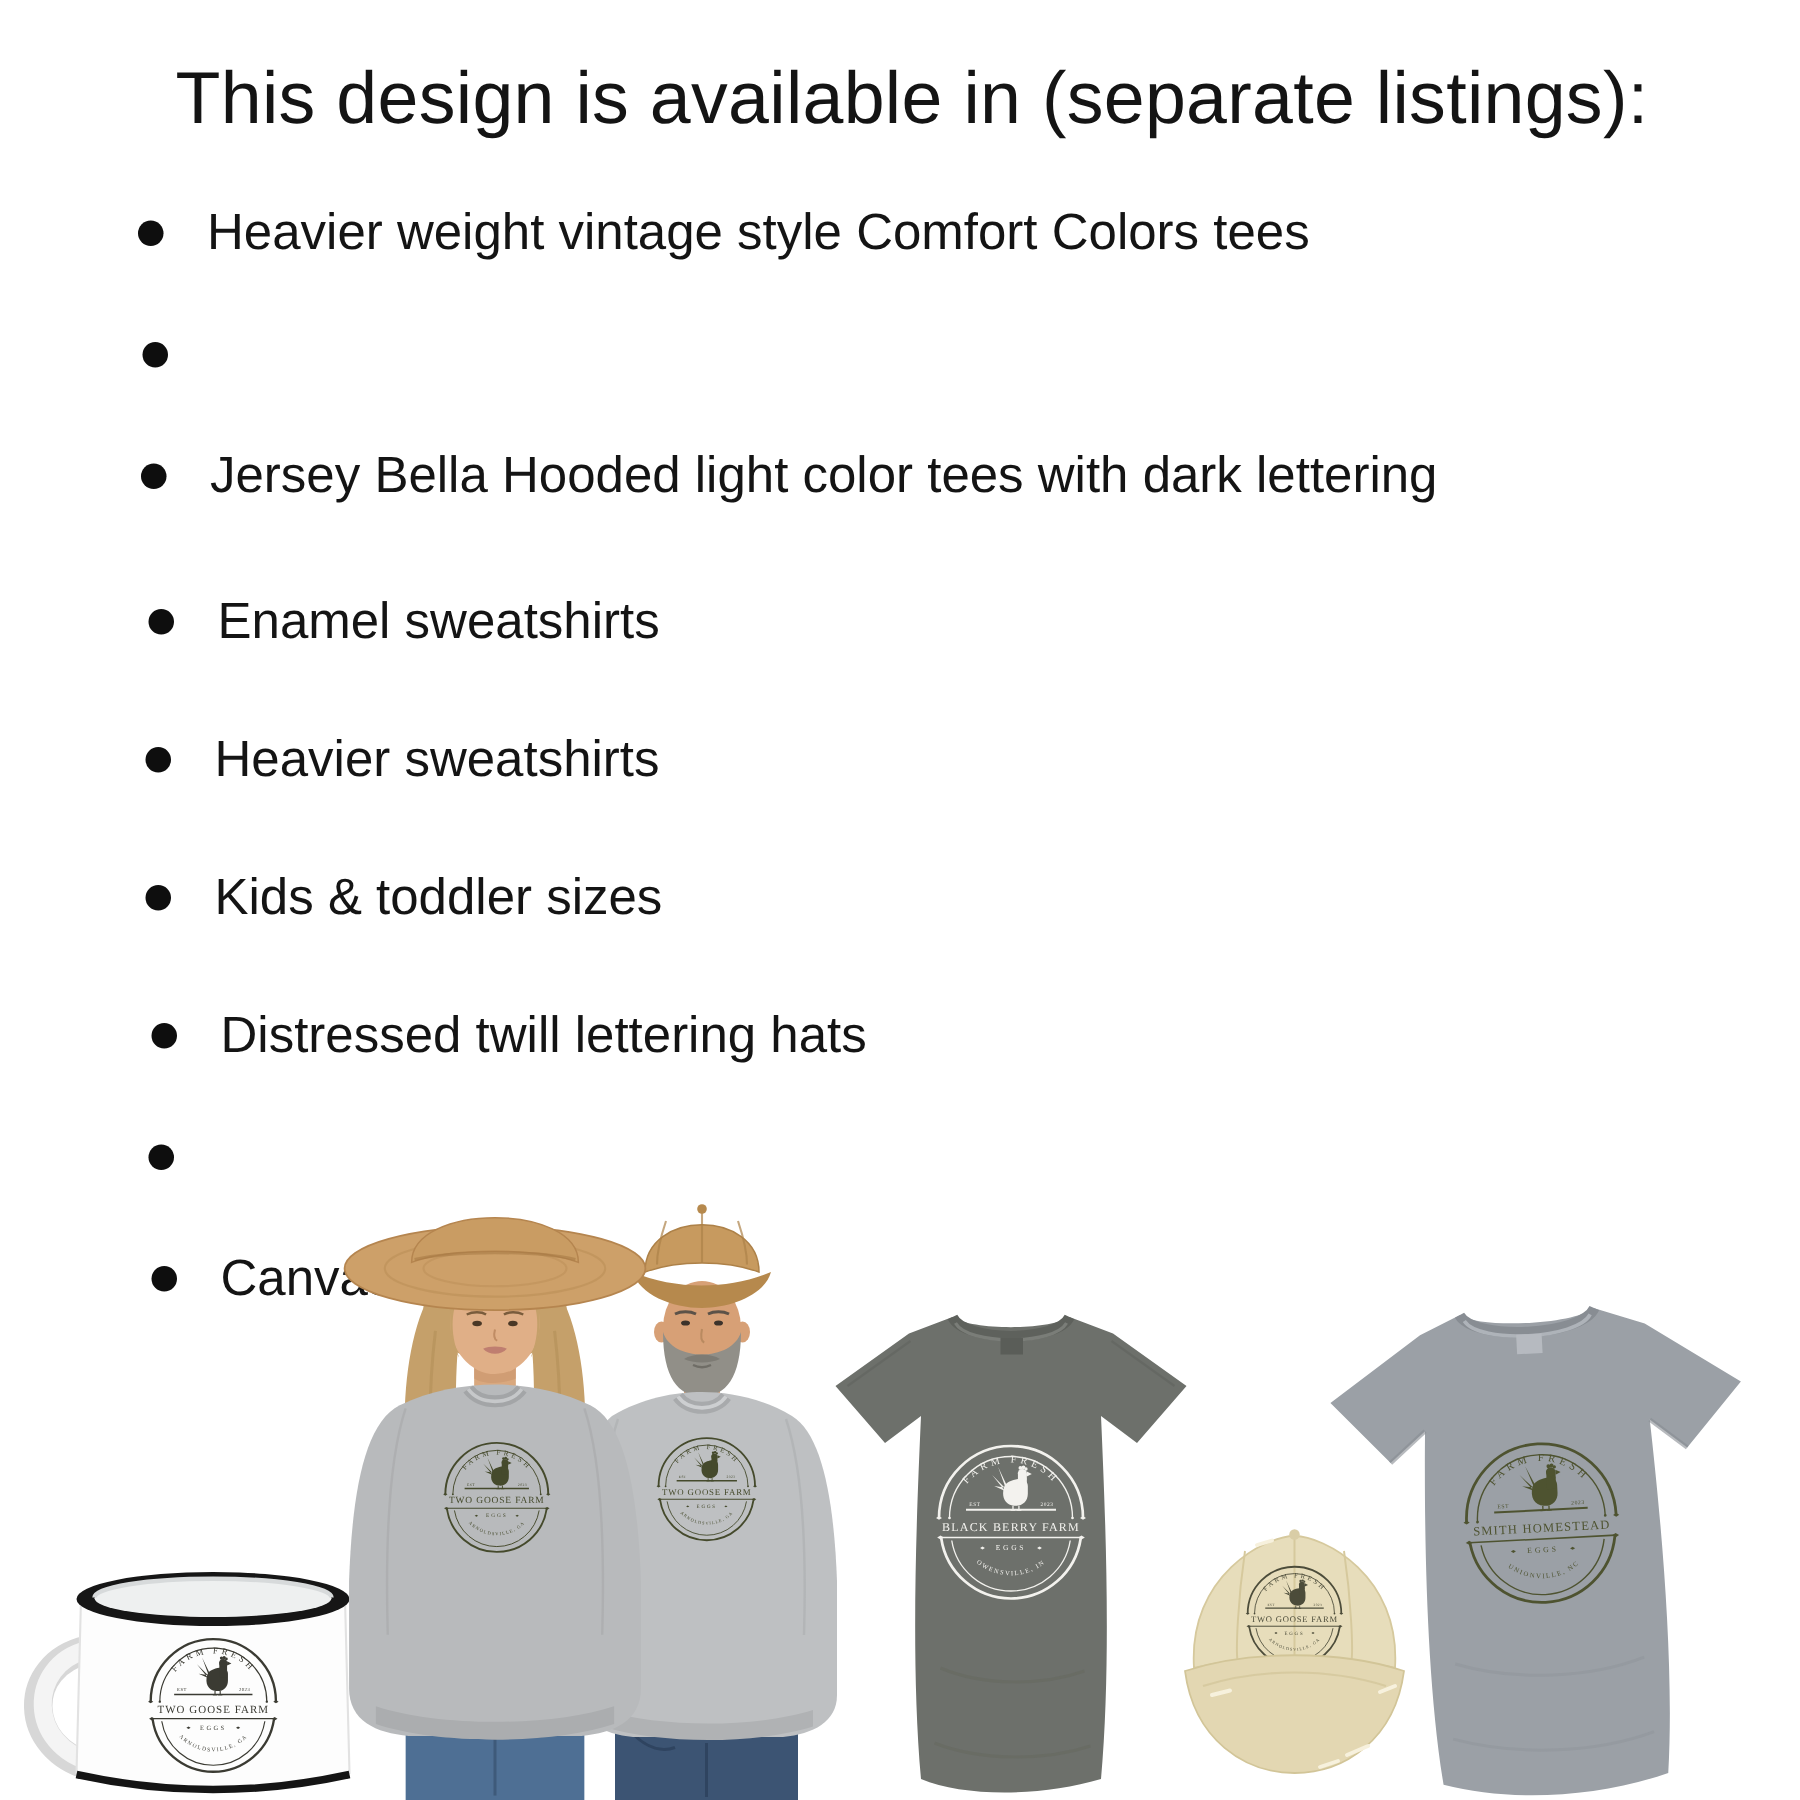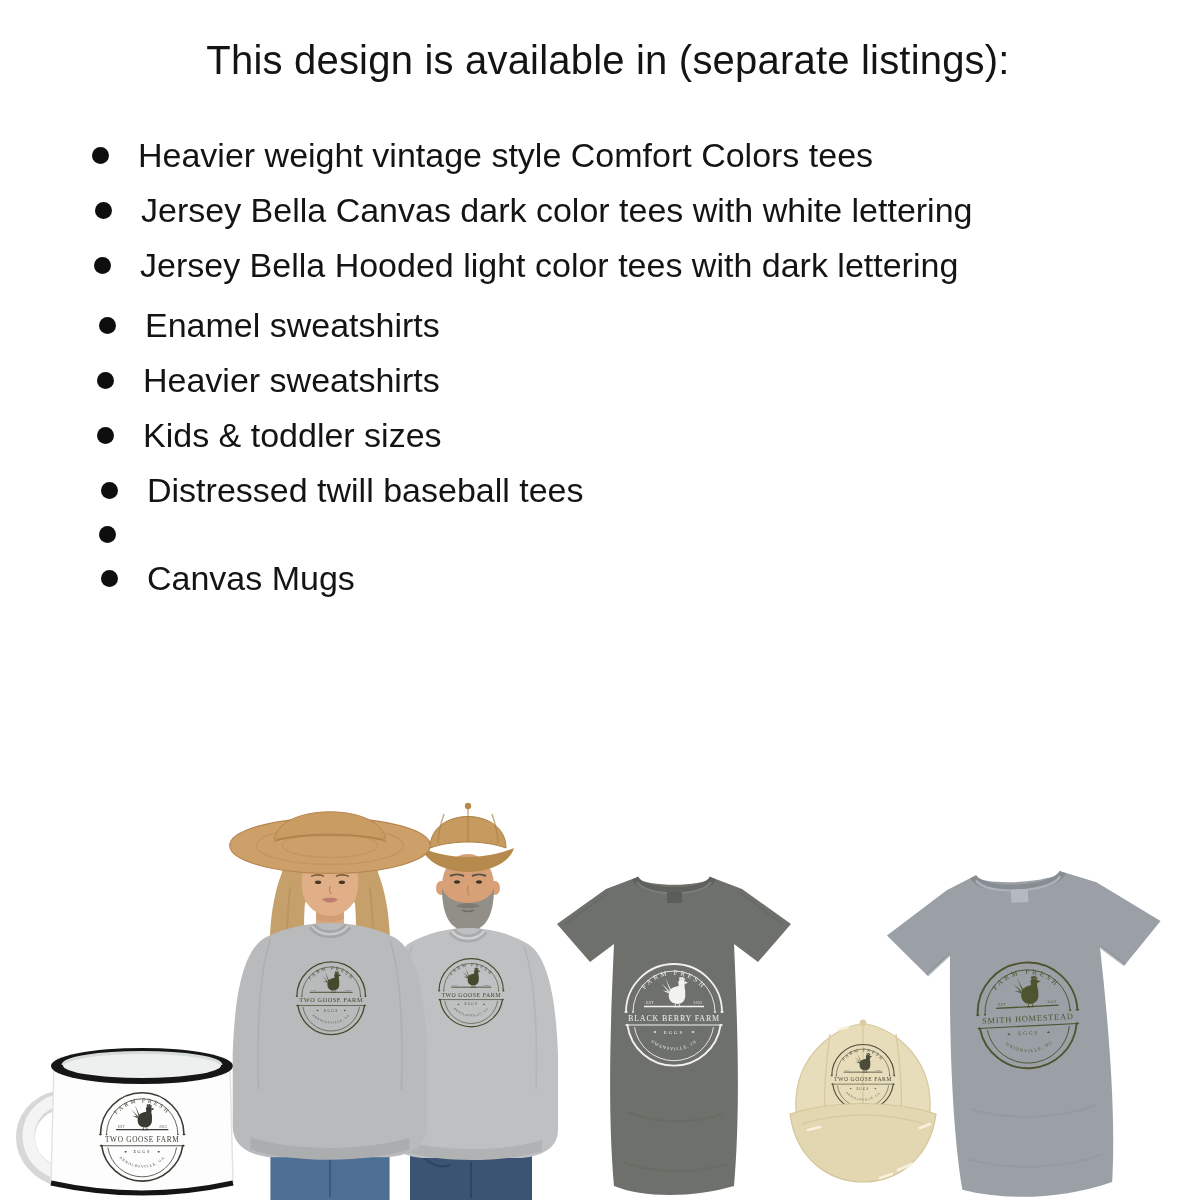--- a/index.html
+++ b/index.html
@@ -1,21 +1,21 @@
 <!DOCTYPE html>
 <html><head>
 <meta charset="utf-8">
 <style>
   html,body{margin:0;padding:0;background:#ffffff;}
   .page{position:relative;width:1200px;height:1200px;background:#ffffff;overflow:hidden;
         font-family:"Liberation Sans",sans-serif;color:#151515;}
   .title{position:absolute;top:38px;left:16px;right:0;margin:0;text-align:center;
-         font-size:40px;font-weight:400;letter-spacing:.2px;color:#141414;}
+         font-size:49px;font-weight:400;letter-spacing:.2px;color:#141414;}
   ul.options{position:absolute;top:136px;left:92px;right:30px;margin:0;padding:0;
-             list-style:none;display:flex;flex-direction:column;gap:16px;}
+             list-style:none;display:flex;flex-direction:column;gap:53px;}
   ul.options li{display:flex;align-items:center;gap:29px;font-size:34px;color:#141414;}
   ul.options li .dot{width:17px;height:17px;border-radius:50%;background:#0e0e0e;flex:none;}
   ul.options li:nth-child(2){margin-left:3px}
   ul.options li:nth-child(3){margin-left:2px}
   ul.options li:nth-child(4){margin-left:7px;margin-top:5px}
   ul.options li:nth-child(5){margin-left:5px}
   ul.options li:nth-child(6){margin-left:5px}
   ul.options li:nth-child(7){margin-left:9px}
   ul.options li:nth-child(8){margin-left:7px}
   ul.options li:nth-child(9){margin-left:9px}
@@ -36,41 +36,40 @@
 
   <h1 class="title">This design is available in (separate listings):</h1>
 
   <ul class="options">
     <li>
         <span class="dot"></span>
         <span>Heavier weight vintage style Comfort Colors tees</span>
       </li>
     <li>
         <span class="dot"></span>
-        <span>Jersey Bella Canvas dark color tees with white lettering</span>
       </li>
     <li>
         <span class="dot"></span>
         <span>Jersey Bella Hooded light color tees with dark lettering</span>
       </li>
     <li>
         <span class="dot"></span>
         <span>Enamel sweatshirts</span>
       </li>
     <li>
         <span class="dot"></span>
         <span>Heavier sweatshirts</span>
       </li>
     <li>
         <span class="dot"></span>
         <span>Kids &amp; toddler sizes</span>
       </li>
     <li>
         <span class="dot"></span>
-        <span>Distressed twill baseball tees</span>
+        <span>Distressed twill lettering hats</span>
       </li>
     <li>
         <span class="dot"></span>
       </li>
     <li>
         <span class="dot"></span>
         <span>Canvas Mugs</span>
       </li>
   </ul>
 

